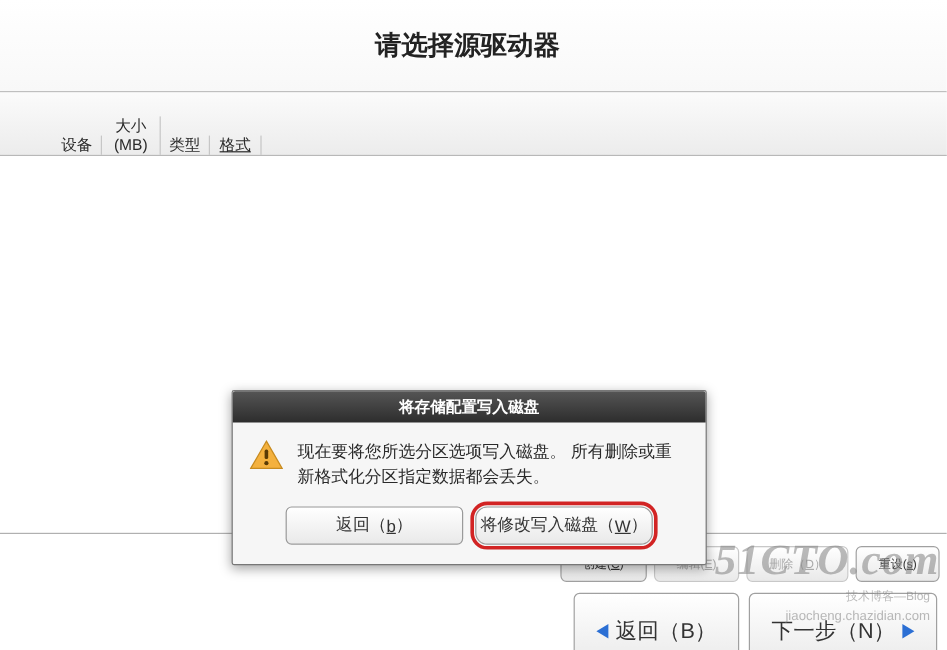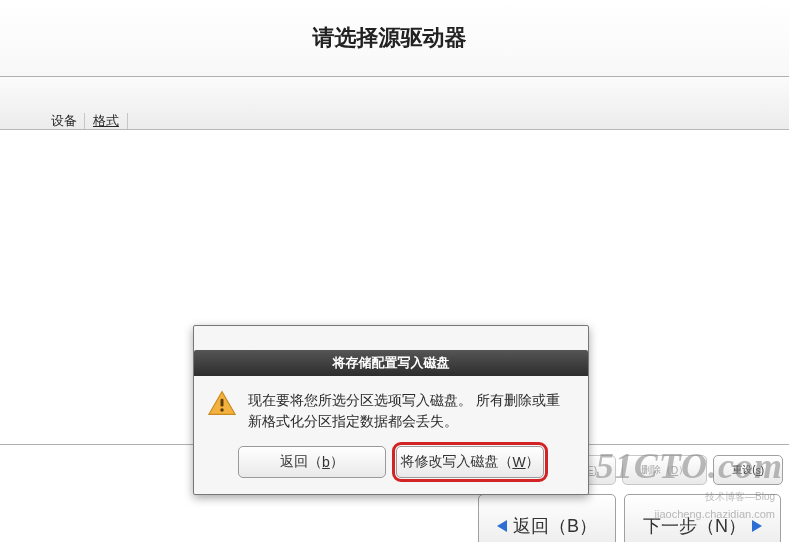--- a/index.html
+++ b/index.html
@@ -146,21 +146,20 @@
     height: 26px;
     background: linear-gradient(to bottom, #555555, #2d2d2d);
     color: #fff;
     font-size: 13px;
     font-weight: bold;
     display: flex;
     align-items: center;
     justify-content: center;
     border-top-left-radius: 2px;
     border-top-right-radius: 2px;
-    margin-top: 24px;
   }
 
   .modal-body {
     padding: 14px 22px 6px 14px;
     display: flex;
     gap: 12px;
   }
 
   .warn-icon {
     flex: 0 0 28px;
@@ -193,20 +192,21 @@
     border: 1px solid #9a9a9a;
     border-radius: 5px;
     background: linear-gradient(to bottom, #ffffff, #e9e9e9);
     font-size: 14px;
     color: #333;
     cursor: pointer;
   }
   .modal-btn.highlight {
     outline: 3px solid #d22424;
     outline-offset: 1px;
+    border-radius: 10px;
   }
   .modal-btn .hot { text-decoration: underline; }
 
   
   .watermark-main {
     position: absolute;
     right: 6px;
     bottom: 55px;
     font-family: Georgia, "Times New Roman", serif;
     font-size: 36px;
@@ -237,20 +237,23 @@
 </style>
 </head>
 <body>
 
 <div class="header">
   <div class="header-title">请选择源驱动器</div>
 </div>
 
 <div class="col-header-row">
   <div class="col-header col-dev">设备</div>
+  <div class="col-header col-size">大小
+(MB)</div>
+  <div class="col-header col-type">类型</div>
   <div class="col-header col-format">格式</div>
 </div>
 
 <div class="table-body">
 
   <div class="modal">
     <div class="modal-title">将存储配置写入磁盘</div>
 
     <div class="modal-body">
       <div class="warn-icon">

